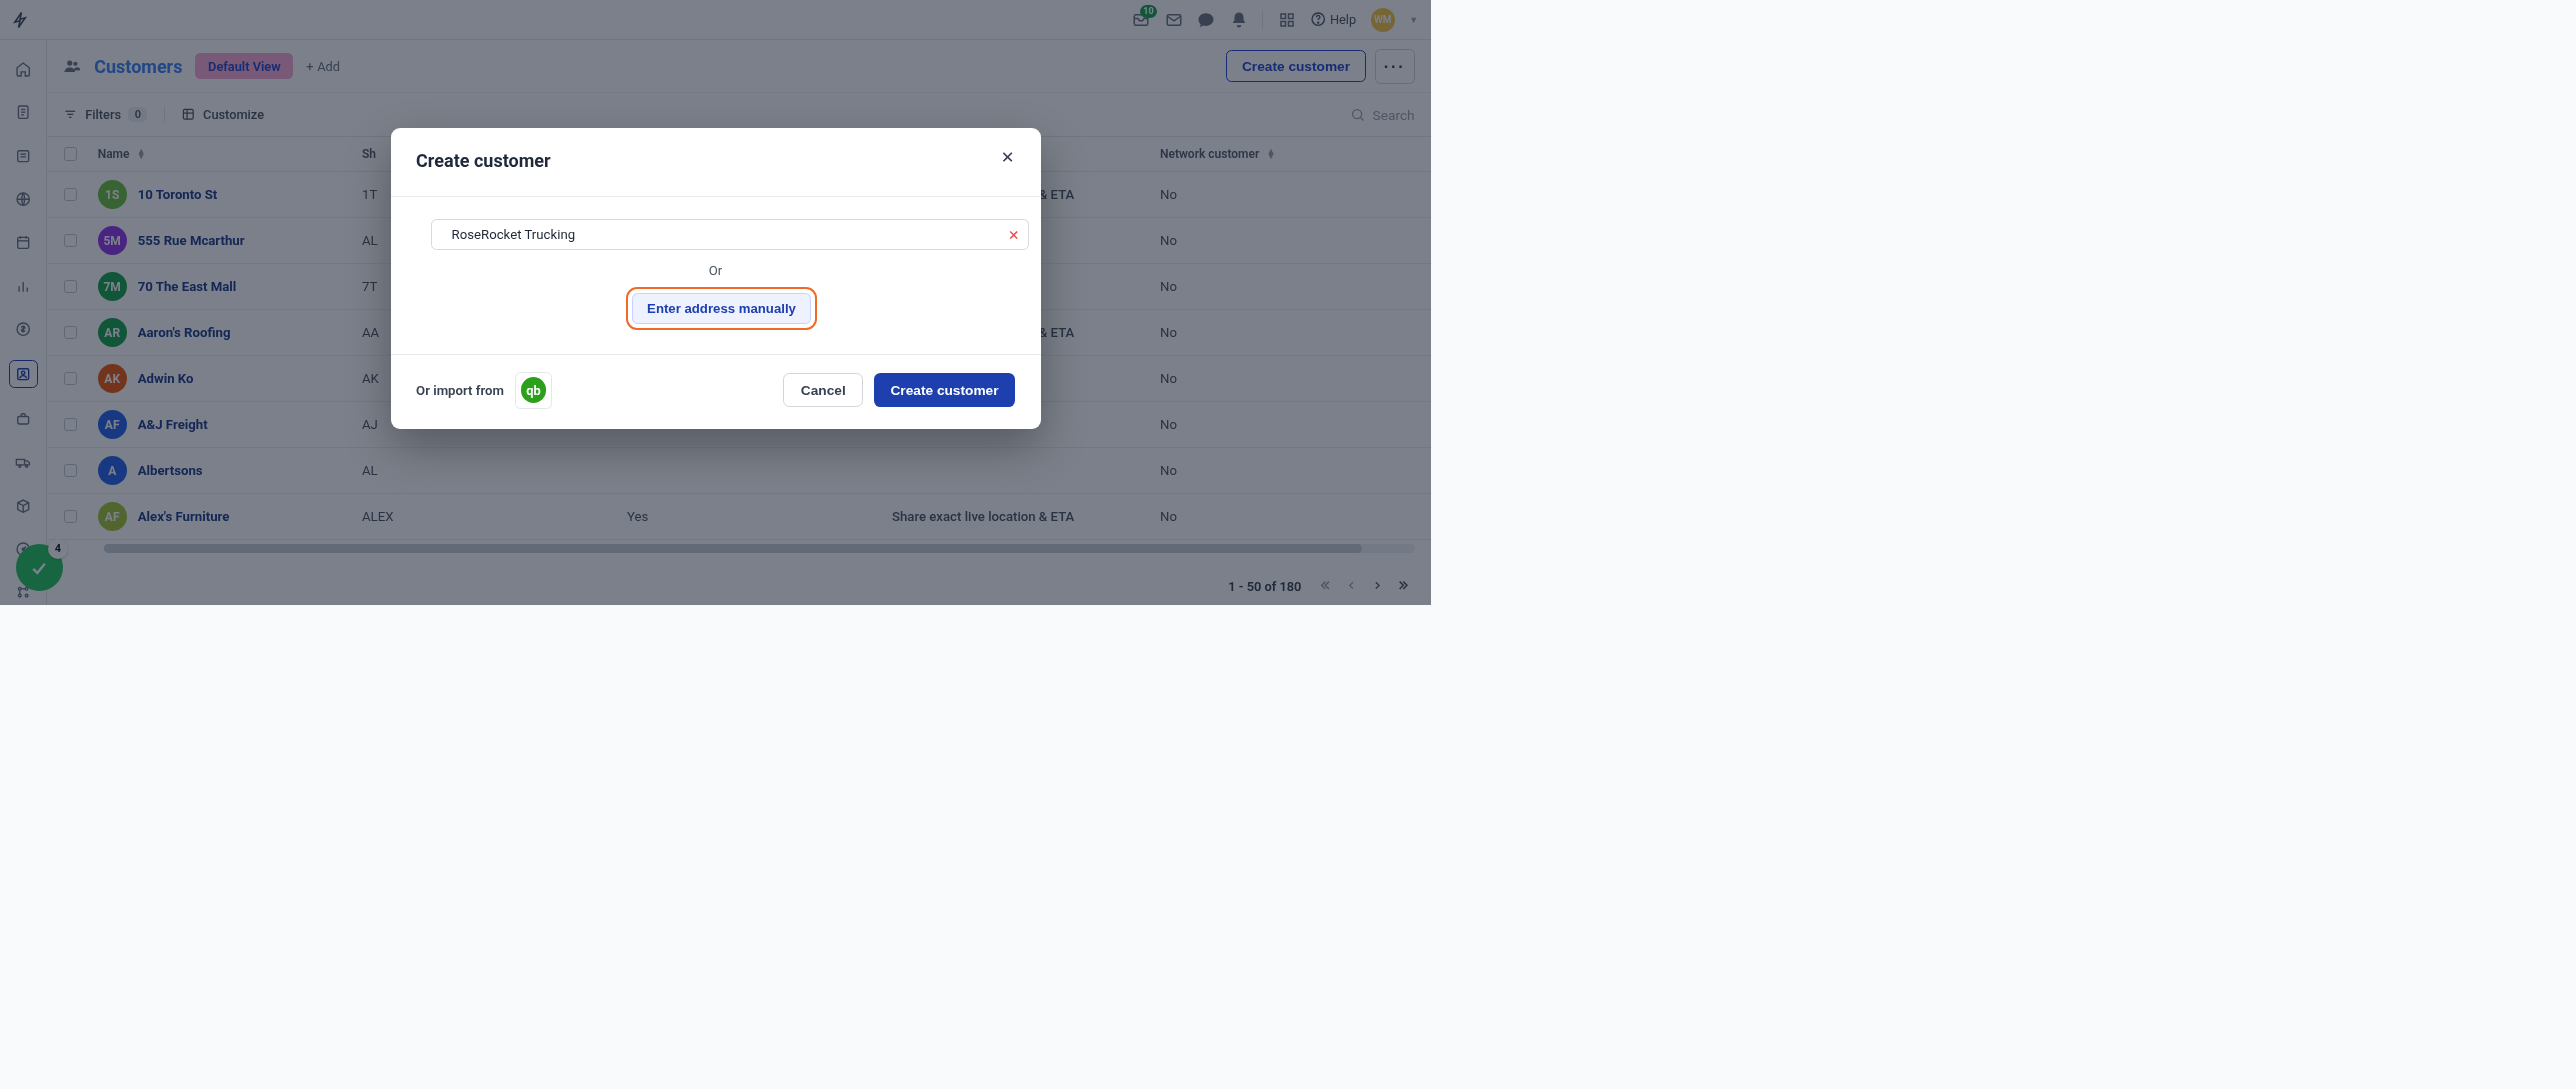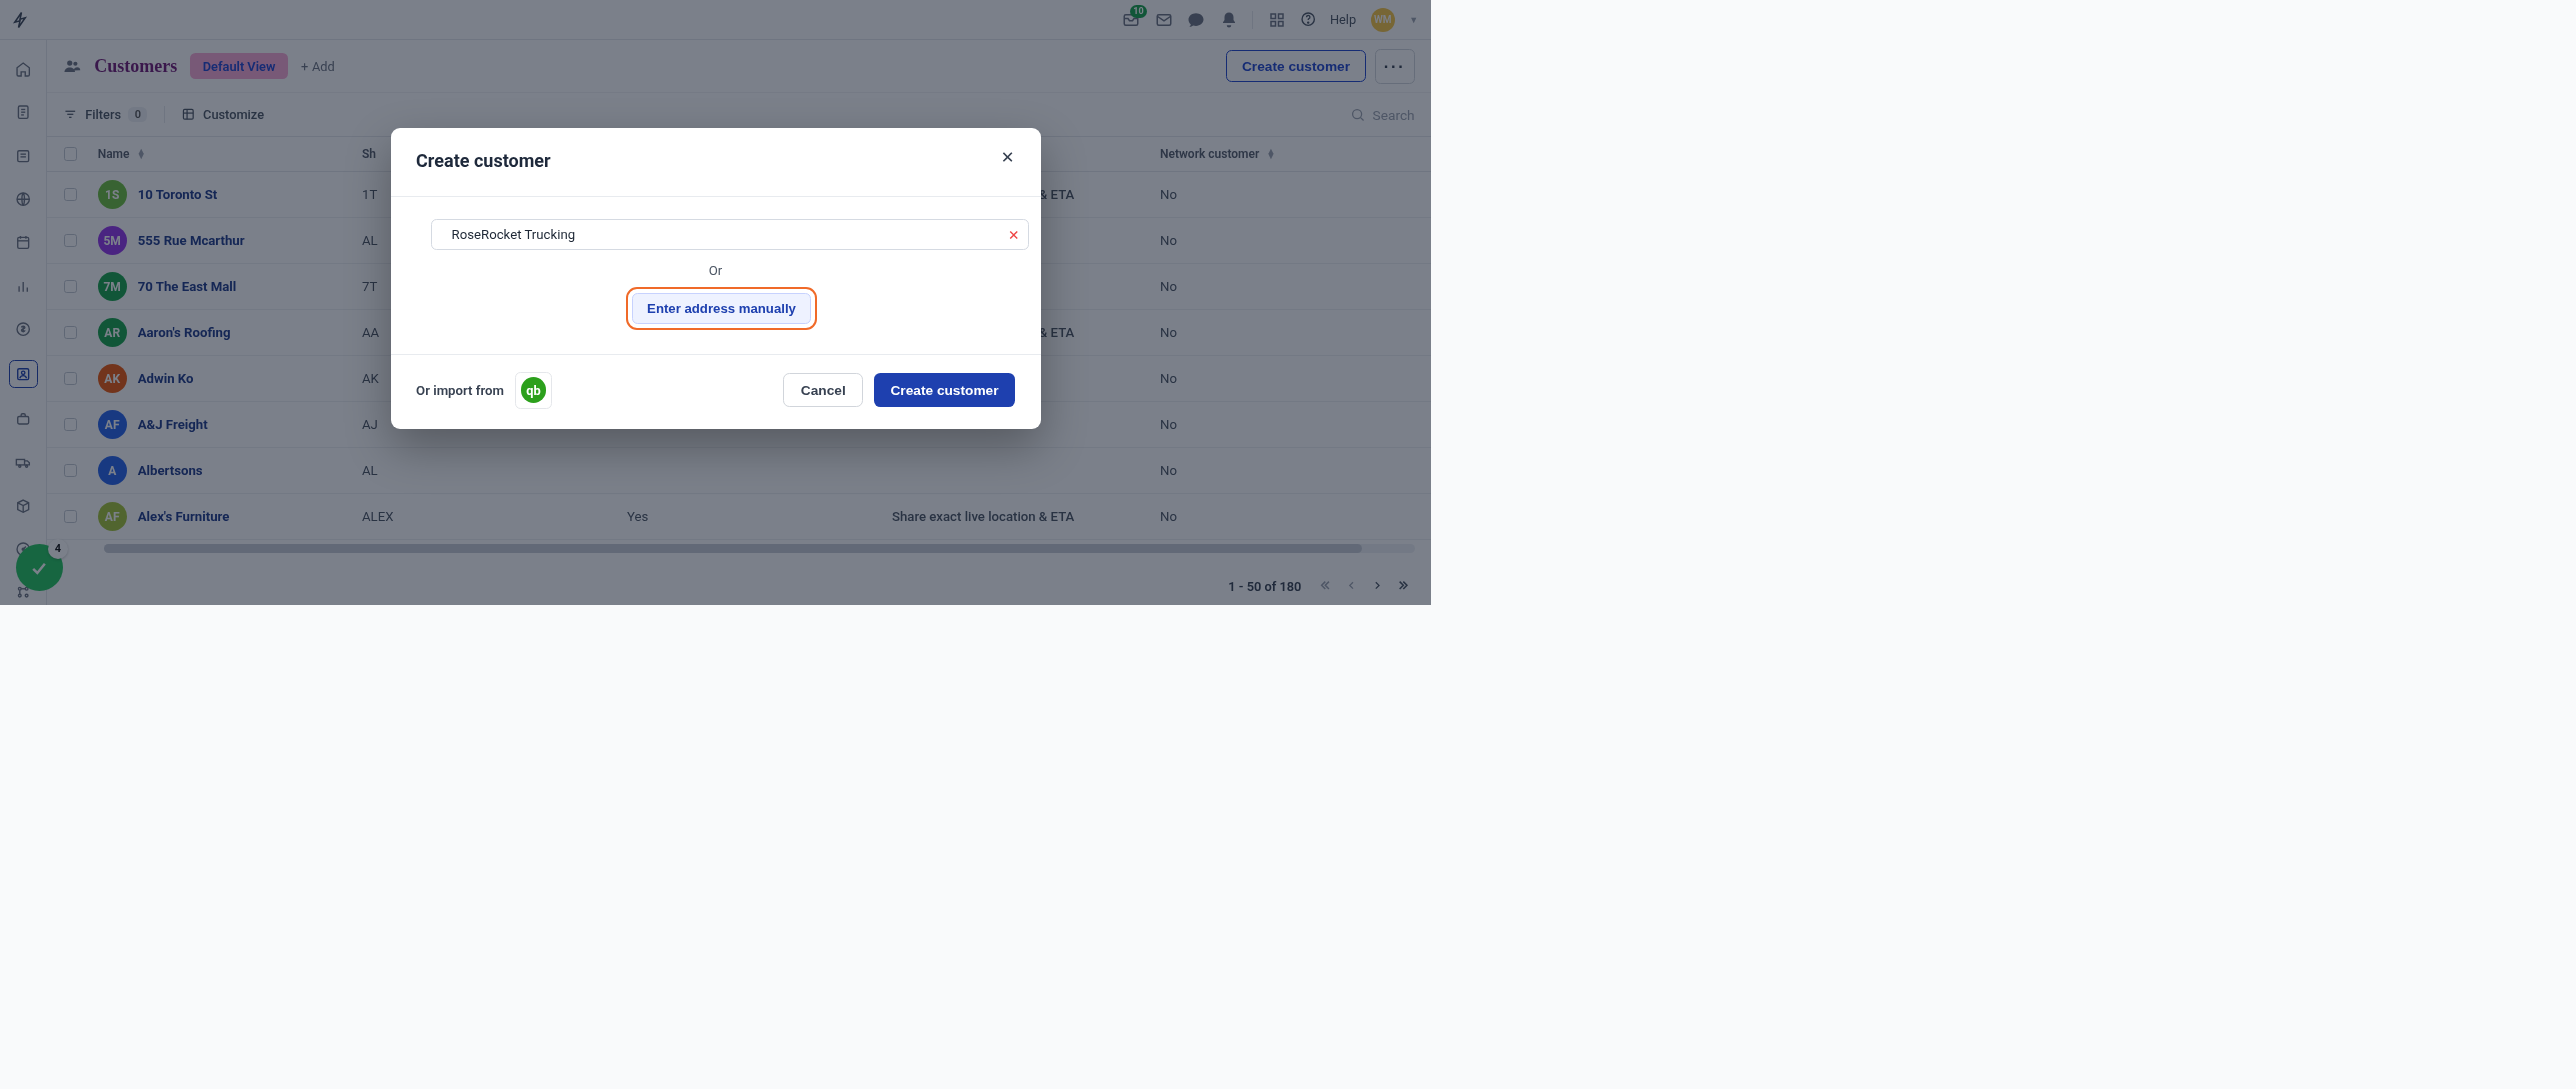--- a/index.html
+++ b/index.html
@@ -34,21 +34,21 @@
   color: #fff;
   font-size: 9px;
   font-weight: 700;
   padding: 0.9px 3.7px;
   border-radius: 7.3px;
   line-height: 1.2;
   min-width: 13.7px;
   text-align: center;
 }
 .divider-v { width: 0.9px; height: 18px; background: #e5e7eb; }
-.help { display: flex; align-items: center; gap: 13px; color: #4b5563; font-size: 12.8px; }
+.help { display: flex; align-items: center; gap: 3px; color: #4b5563; font-size: 12.8px; }
 .avatar-top {
   width: 24px; height: 24px; border-radius: 50%;
   background: #f6c544; color: #fff; font-size: 10px; font-weight: 600;
   display: flex; align-items: center; justify-content: center;
 }
 .caret-down { color: #9ca3af; font-size: 9px; }
 
 
 .main-wrap { display: flex; height: calc(100% - 40px); }
 .sidebar {
@@ -69,21 +69,21 @@
 
 .content { flex: 1; display: flex; flex-direction: column; background: #fff; min-width: 0; }
 
 
 .pg-header {
   height: 53px; display: flex; align-items: center;
   padding: 0 16.4px; justify-content: space-between; border-bottom: 0.9px solid #f1f2f4;
 }
 .pg-header .left { display: flex; align-items: center; gap: 12.8px; }
 .people-icon { color: #6b7280; width: 18px; height: 18px; }
-.pg-title { font-size: 18px; font-weight: 700; color: #701a75; font-family: Liberation Serif, serif; }
+.pg-title { font-size: 18px; font-weight: 700; color: #3b82f6; }
 .pill {
   background: #f9a8d4; color: #2046cf; font-weight: 600; font-size: 12.8px;
   padding: 5.5px 12.8px; border-radius: 5.5px;
 }
 .add-view { color: #6b7280; font-size: 12.8px; display: flex; align-items: center; gap: 3.7px; }
 .pg-header .right { display: flex; align-items: center; gap: 9px; }
 .btn-create {
   border: 1.4px solid #2046cf; color: #2046cf; background: #fff;
   font-weight: 600; font-size: 13.7px; padding: 7.3px 14.6px; border-radius: 5.5px;
 }

